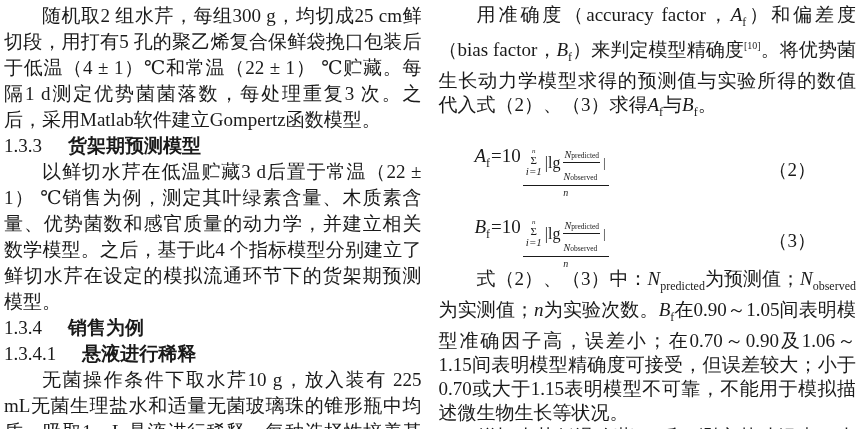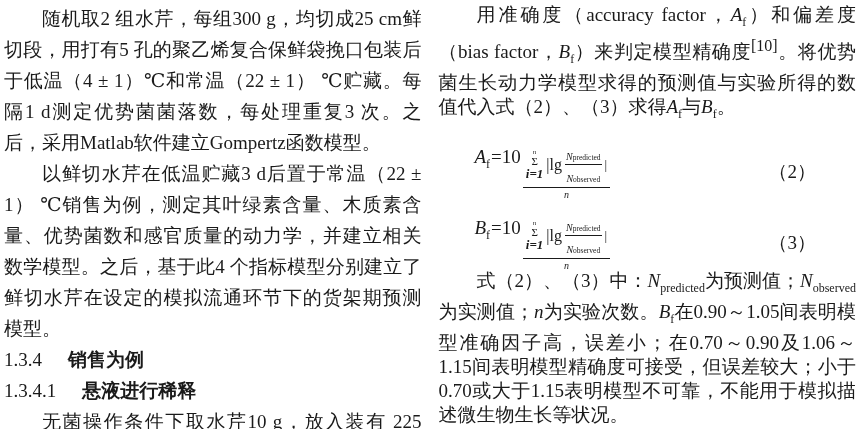--- a/index.html
+++ b/index.html
@@ -13,32 +13,32 @@
     box-sizing: border-box;
     width: 858px; height: 429px;
     padding: 3px 2px 0 4px;
     display: flex;
     gap: 17px;
   }
   .col {
     flex: 1 1 0;
     min-width: 0;
     font-size: 19px;
-    line-height: 31px;
+    line-height: 26px;
     text-align: justify;
   }
   .col-r { line-height: 24px; }
   .para { margin: 0; text-indent: 2em; }
   .heading { margin: 0; white-space: nowrap; }
   .h-num { margin-right: 26px; }
   .h-title { font-weight: bold; }
   
   .ital { font-style: italic; }
   .sub { font-size: 12px; vertical-align: -5px; }
-  .sup { font-size: 16px; vertical-align: 7px; }
+  .sup { font-size: 10px; vertical-align: 7px; }
   
   .eq-row {
     display: flex;
     justify-content: space-between;
     align-items: center;
     height: 51px;
     padding: 0 40px 0 36px;
     margin: 20px 0 1px 0;
   }
   .eq-body { white-space: nowrap; }
@@ -61,42 +61,45 @@
   }
   .exp-den { font-size: 10px; font-style: italic; padding-top: 2px; }
   .sum-stack {
     display: inline-flex;
     flex-direction: column;
     align-items: center;
     line-height: 1;
   }
   .sum-up { font-size: 7px; font-style: italic; }
   .sum-sym { font-size: 11px; line-height: 1; }
-  .sum-lo { font-size: 13px; font-style: italic; font-weight: bold; }
+  .sum-lo { font-size: 11px; font-style: italic; }
   .abs-lg, .abs-close { font-size: 16px; }
   .abs-close { font-size: 13px; }
   .infrac {
     display: inline-flex;
     flex-direction: column;
-    align-items: center;
+    align-items: flex-start;
     line-height: 1;
   }
   .infrac-num { border-bottom: 1px solid #1a1a1a; padding: 0 1px 1px 1px; }
   .infrac-den { padding-top: 1px; }
   .infrac .nbase { font-size: 10px; font-style: italic; }
   .infrac-sub { font-size: 7.5px; }
   .eq-label { font-size: 19px; }
 </style>
 </head>
 <body>
 
 <div class="page">
 
   <div class="col">
     <p class="para">随机取2 组水芹，每组300 g，均切成25 cm鲜切段，用打有5 孔的聚乙烯复合保鲜袋挽口包装后于低温（4 ± 1）℃和常温（22 ± 1） ℃贮藏。每隔1 d测定优势菌菌落数，每处理重复3 次。之后，采用Matlab软件建立Gompertz函数模型。</p>
+    <div class="heading">
+      <span class="h-num">1.3.3</span><span class="h-title">货架期预测模型</span>
+    </div>
     <p class="para">以鲜切水芹在低温贮藏3 d后置于常温（22 ± 1） ℃销售为例，测定其叶绿素含量、木质素含量、优势菌数和感官质量的动力学，并建立相关数学模型。之后，基于此4 个指标模型分别建立了鲜切水芹在设定的模拟流通环节下的货架期预测模型。</p>
     <div class="heading">
       <span class="h-num">1.3.4</span><span class="h-title">销售为例</span>
     </div>
     <div class="heading">
       <span class="h-num">1.3.4.1</span><span class="h-title">悬液进行稀释</span>
     </div>
     <p class="para">无菌操作条件下取水芹10 g，放入装有 225 mL无菌生理盐水和适量无菌玻璃珠的锥形瓶中均质，吸取1 mL 悬液进行稀释，每种选择性培养基取3 个合适的稀释梯度倒平板。培养基和培养条件见表1。</p>
   </div>
 

